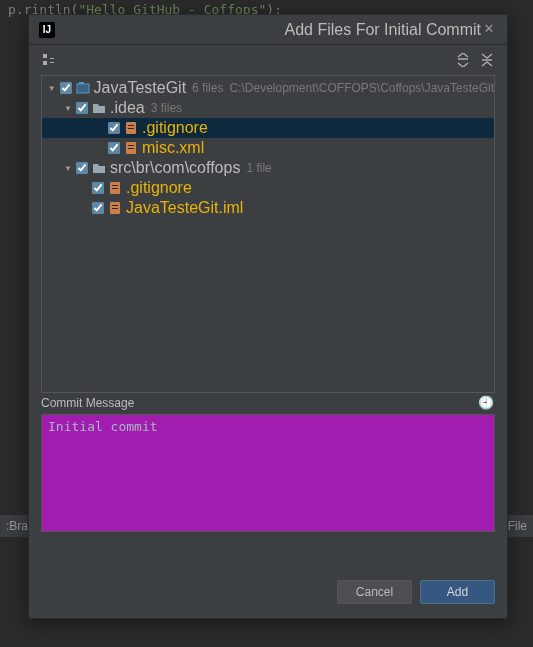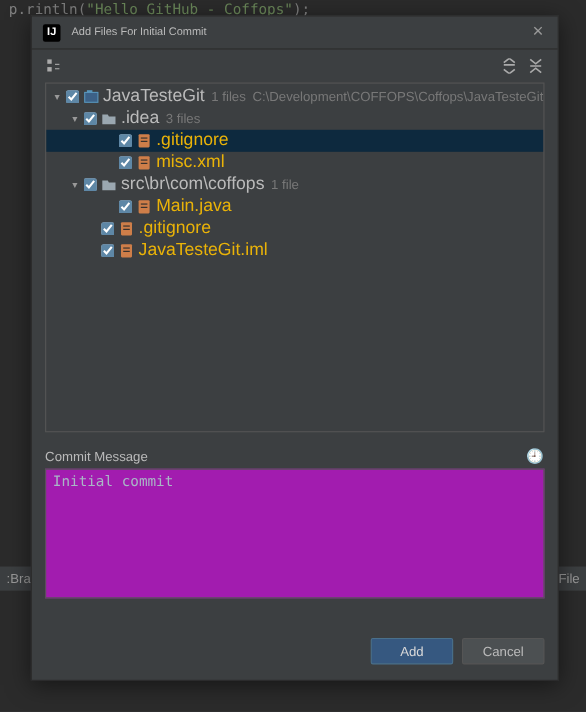--- a/index.html
+++ b/index.html
@@ -45,21 +45,21 @@
     padding: 0 10px;
     border-bottom: 1px solid #2b2b2b;
   }
   .titlebar-icon {
     width: 16px; height: 16px;
     background: #000; color: #fff;
     font-size: 10px; font-weight: bold; text-align: center;
     line-height: 16px; border-radius: 2px;
     margin-right: 10px;
   }
-  .titlebar-text { flex: 1; color: #bbbbbb; font-size: 10px; }
+  .titlebar-text { flex: 1; color: #bbbbbb; font-size: 16px; text-align: right; }
   .close-btn {
     width: 16px; height: 16px;
     color: #999; font-size: 13px;
     text-align: center; line-height: 14px;
     cursor: pointer;
   }
   .toolbar {
     height: 30px;
     display: flex; align-items: center;
     padding: 0 12px;
@@ -102,21 +102,21 @@
     font-size: 10px;
   }
   .ficon.folder { color: #9aa7b0; }
   .ficon.mod { color: #5896bc; }
   .ficon.file-orange { color: #e08f57; }
   .lbl { font-size: 16px; }
   .lbl.light { color: #bbbbbb; }
   .lbl.red { color: #eab308; }
   .meta { color: #787878; margin-left: 6px; font-size: 12px; }
   .commit-label {
-    margin: 14px 12px 4px 12px;
+    margin: 2px 12px 4px 12px;
     color: #bbbbbb;
     display: flex; align-items: center;
   }
   .commit-label .clock { margin-left: auto; color: #777; font-size: 13px; }
   .commit-box {
     margin: 0 12px;
     height: 118px;
     border: 1px solid #555;
     background: #a21caf;
     color: #a9b7c6;
@@ -197,21 +197,21 @@
           <span class="indent i0"></span>
           <span class="arrow">▼</span>
           <input type="checkbox" class="chk" checked="" style="">
           <span class="ficon mod">
             <svg width="14" height="14" viewBox="0 0 14 14">
               <rect x="1" y="3" width="12" height="9" fill="#3c6187" stroke="#5896bc"></rect>
               <rect x="3" y="1" width="5" height="2" fill="#5896bc"></rect>
             </svg>
           </span>
           <span class="lbl light">JavaTesteGit</span>
-          <span class="meta">1 files</span>
+          <span class="meta">6 files</span>
           <span class="meta">C:\Development\COFFOPS\Coffops\JavaTesteGit</span>
         </div>
         <div class="row">
           <span class="indent i1"></span>
           <span class="arrow">▼</span>
           <input type="checkbox" class="chk" checked="" style="">
           <span class="ficon folder">
             <svg width="14" height="14" viewBox="0 0 14 14">
               <path d="M1 3h5l1 2h6v7H1z" fill="#9aa7b0"></path>
             </svg>
@@ -251,66 +251,53 @@
           <input type="checkbox" class="chk" checked="" style="">
           <span class="ficon folder">
             <svg width="14" height="14" viewBox="0 0 14 14">
               <path d="M1 3h5l1 2h6v7H1z" fill="#9aa7b0"></path>
             </svg>
           </span>
           <span class="lbl light">src\br\com\coffops</span>
           <span class="meta">1 file</span>
         </div>
         <div class="row">
-          <span class="indent i3"></span>
+          <span class="indent i2"></span>
           <span class="arrow"></span>
           <input type="checkbox" class="chk" checked="" style="">
           <span class="ficon file-orange">
             <svg width="14" height="14" viewBox="0 0 14 14">
               <rect x="2" y="1" width="10" height="12" fill="#ce7e49" rx="1"></rect>
               <rect x="4" y="4" width="6" height="1" fill="#2b2b2b"></rect>
               <rect x="4" y="7" width="6" height="1" fill="#2b2b2b"></rect>
             </svg>
           </span>
-          <span class="lbl red">Main.java</span>
+          <span class="lbl red">.gitignore</span>
         </div>
         <div class="row">
           <span class="indent i2"></span>
           <span class="arrow"></span>
           <input type="checkbox" class="chk" checked="" style="">
           <span class="ficon file-orange">
             <svg width="14" height="14" viewBox="0 0 14 14">
               <rect x="2" y="1" width="10" height="12" fill="#ce7e49" rx="1"></rect>
               <rect x="4" y="4" width="6" height="1" fill="#2b2b2b"></rect>
               <rect x="4" y="7" width="6" height="1" fill="#2b2b2b"></rect>
             </svg>
           </span>
-          <span class="lbl red">.gitignore</span>
-        </div>
-        <div class="row">
-          <span class="indent i2"></span>
-          <span class="arrow"></span>
-          <input type="checkbox" class="chk" checked="" style="">
-          <span class="ficon file-orange">
-            <svg width="14" height="14" viewBox="0 0 14 14">
-              <rect x="2" y="1" width="10" height="12" fill="#ce7e49" rx="1"></rect>
-              <rect x="4" y="4" width="6" height="1" fill="#2b2b2b"></rect>
-              <rect x="4" y="7" width="6" height="1" fill="#2b2b2b"></rect>
-            </svg>
-          </span>
           <span class="lbl red">JavaTesteGit.iml</span>
         </div>
       </div>
   </div>
 
   <div class="commit-label">
     <span>Commit Message</span>
     <span class="clock">🕘</span>
   </div>
 
   <textarea class="commit-box" style="">Initial commit</textarea>
 
   <div class="buttons">
+    <button class="btn">Cancel</button>
     <button class="btn primary">Add</button>
-    <button class="btn">Cancel</button>
   </div>
 
 </div>
 
 </body></html>

